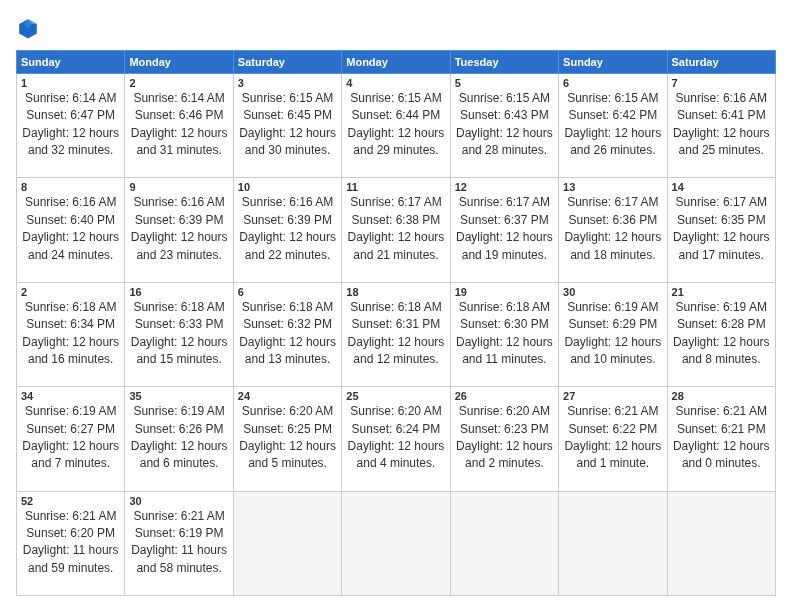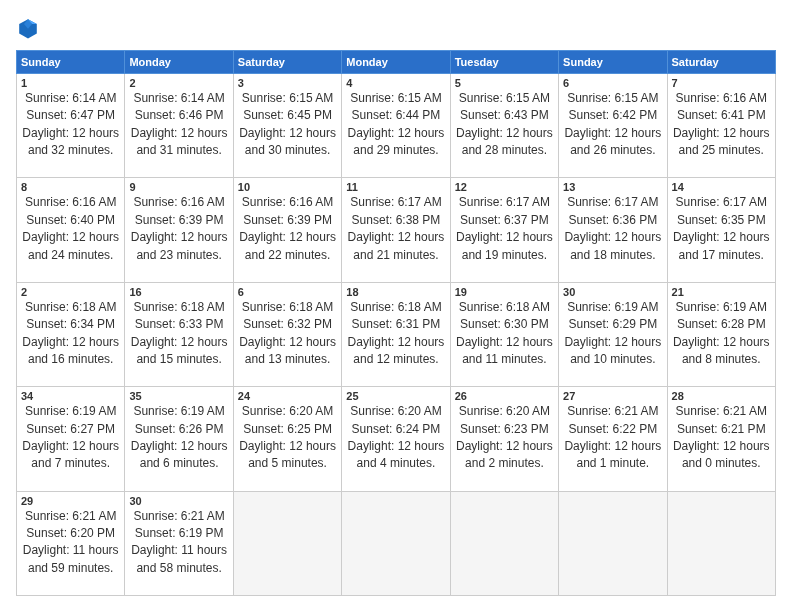--- a/index.html
+++ b/index.html
@@ -248,21 +248,21 @@
             <span class="day-num">27</span>
             <div class="day-info">Sunrise: 6:21 AM<br>Sunset: 6:22 PM<br>Daylight: 12 hours<br>and 1 minute.</div>
           </td>
           <td>
             <span class="day-num">28</span>
             <div class="day-info">Sunrise: 6:21 AM<br>Sunset: 6:21 PM<br>Daylight: 12 hours<br>and 0 minutes.</div>
           </td>
         </tr>
         <tr class="last-row">
           <td>
-            <span class="day-num">29</span>
+            <span class="day-num">52</span>
             <div class="day-info">Sunrise: 6:21 AM<br>Sunset: 6:20 PM<br>Daylight: 11 hours<br>and 59 minutes.</div>
           </td>
           <td>
             <span class="day-num">30</span>
             <div class="day-info">Sunrise: 6:21 AM<br>Sunset: 6:19 PM<br>Daylight: 11 hours<br>and 58 minutes.</div>
           </td>
           <td class="empty"></td>
           <td class="empty"></td>
           <td class="empty"></td>
           <td class="empty"></td>

